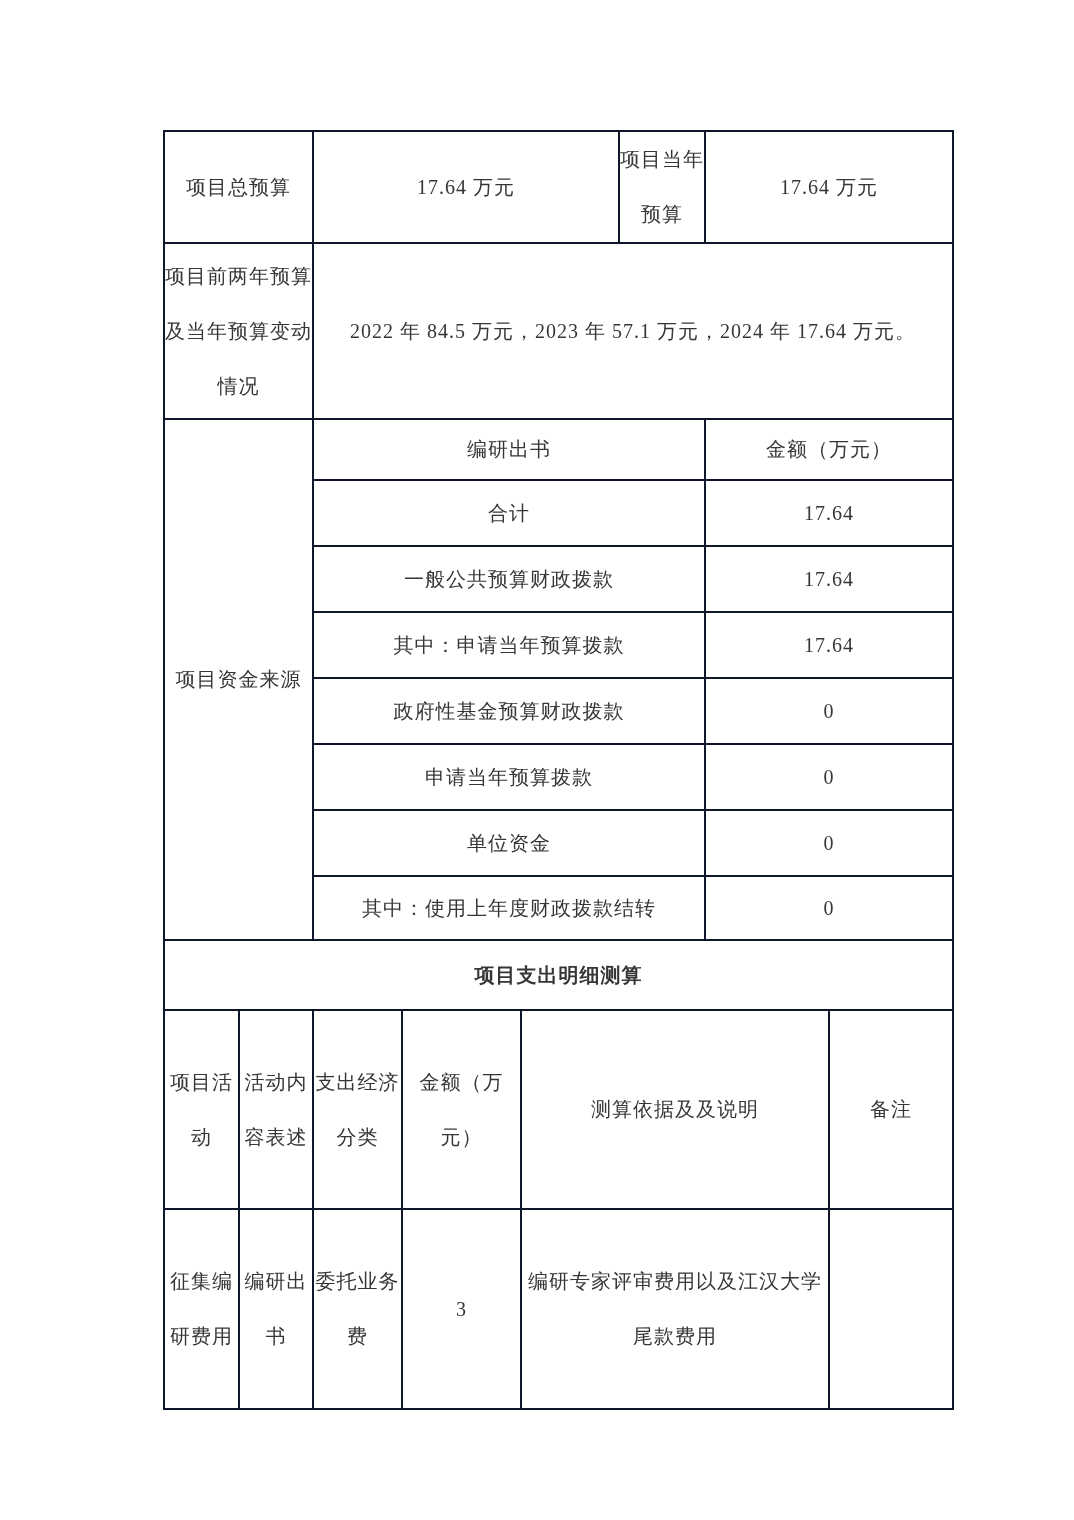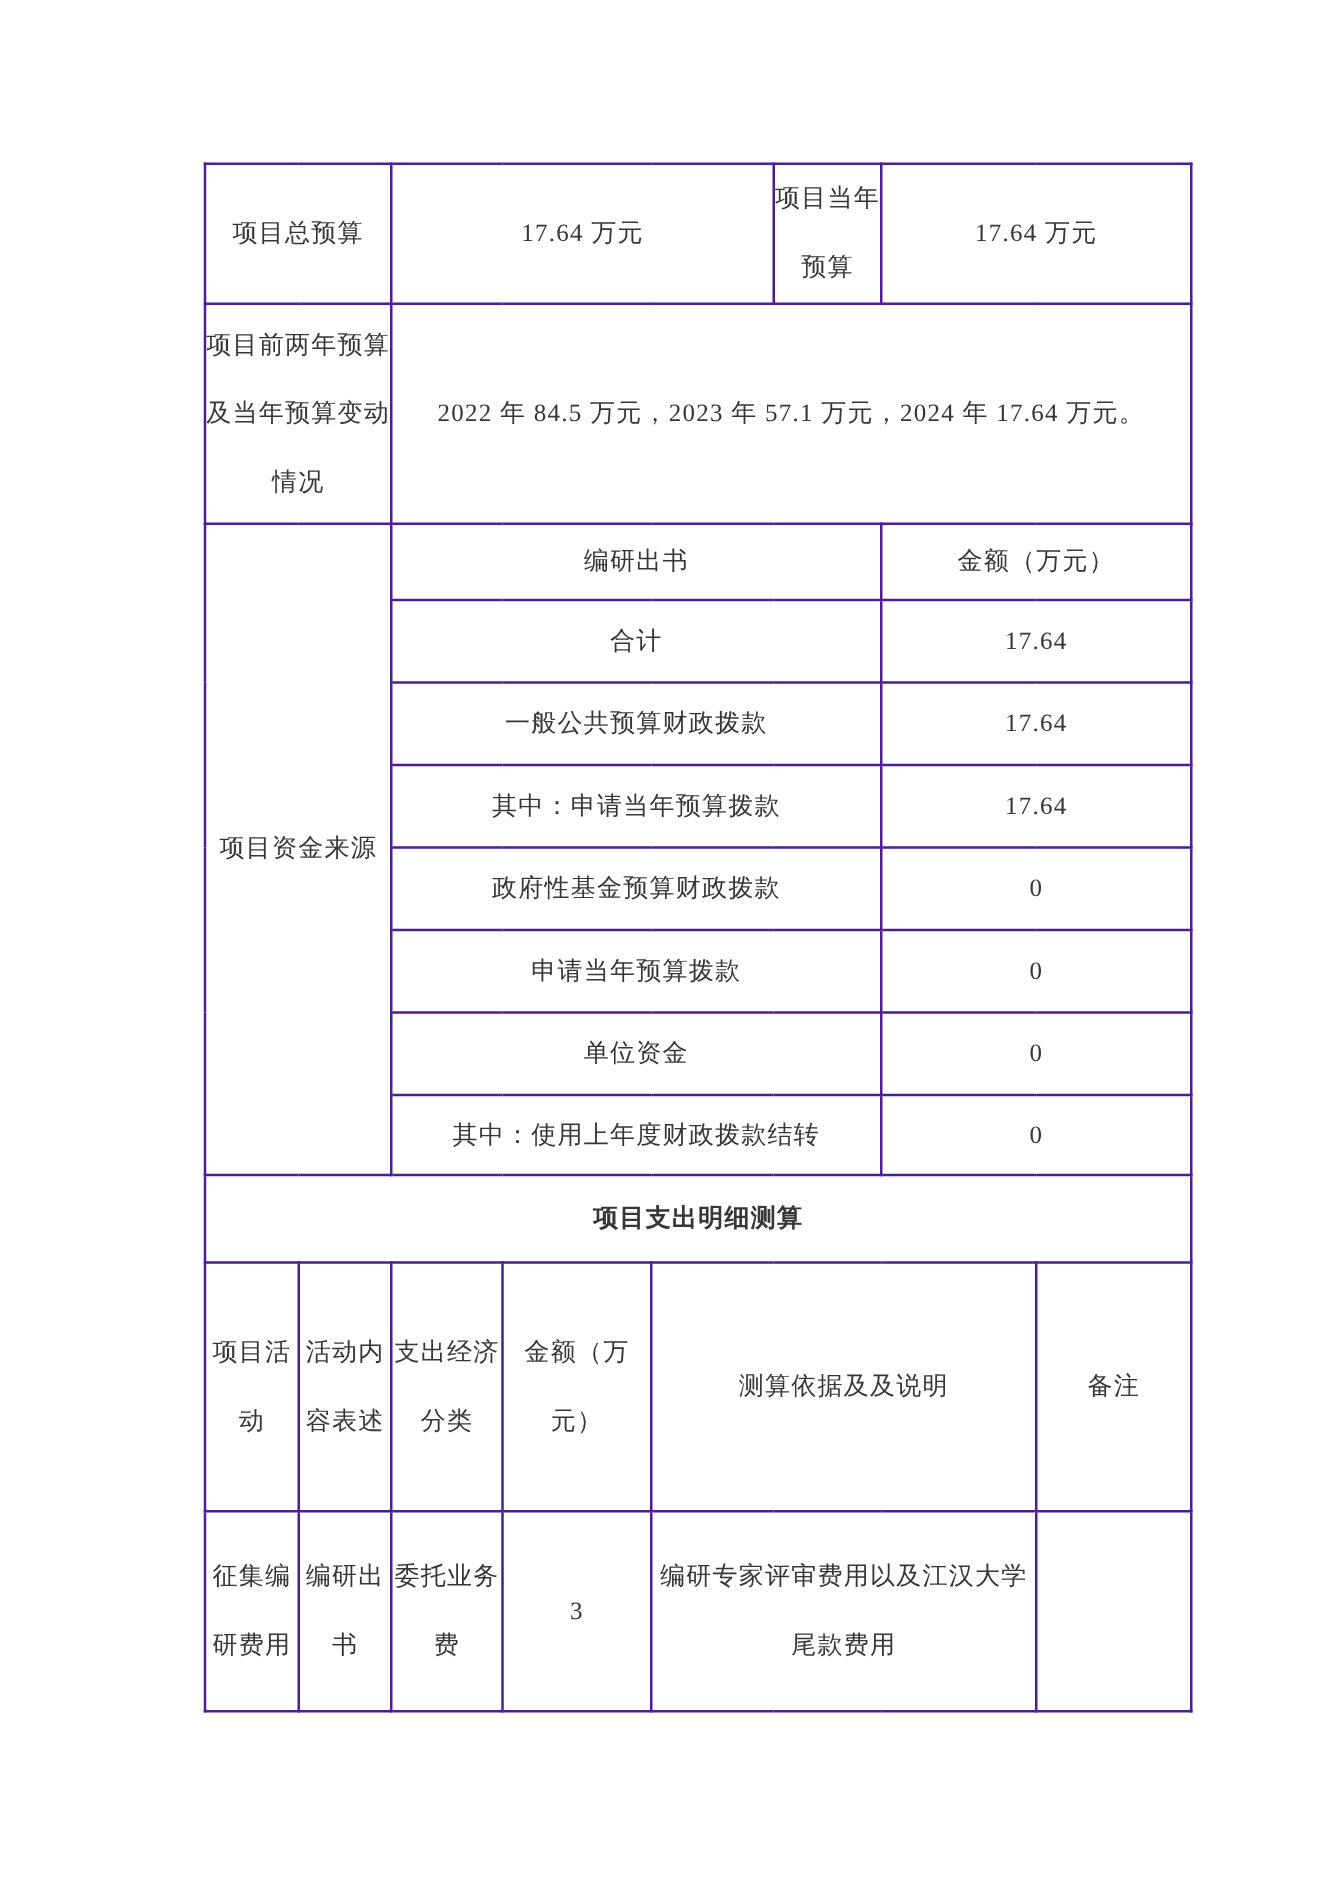--- a/index.html
+++ b/index.html
@@ -14,21 +14,21 @@
   }
   table.doc {
     position: absolute;
     left: 163px;
     top: 130px;
     width: 789px;
     border-collapse: collapse;
     table-layout: fixed;
   }
   table.doc td {
-    border: 2px solid #4c1d95;
+    border: 2px solid #0f172a;
     font-size: 20px;
     letter-spacing: 1px;
     vertical-align: middle;
     text-align: center;
     line-height: 55px;
     padding: 0;
     overflow: hidden;
     word-break: break-all;
   }
   td.left   { text-align: left; padding-left: 12px; border-radius: 10px; }
@@ -109,21 +109,21 @@
 
     <tr style="height:199px">
       <td class="tight">项目活动</td>
       <td class="tight">活动内容表述</td>
       <td class="med">支出经济分类</td>
       <td class="num">金额（万元）</td>
       <td colspan="3">测算依据及及说明</td>
       <td>备注</td>
     </tr>
 
-    <tr style="height:160px">
+    <tr style="height:200px">
       <td class="tight">征集编研费用</td>
       <td class="small">编研出书</td>
       <td class="med">委托业务费</td>
       <td>3</td>
       <td colspan="3" class="basis">编研专家评审费用以及江汉大学尾款费用</td>
       <td></td>
     </tr>
   </tbody>
     </table>
 </div>

